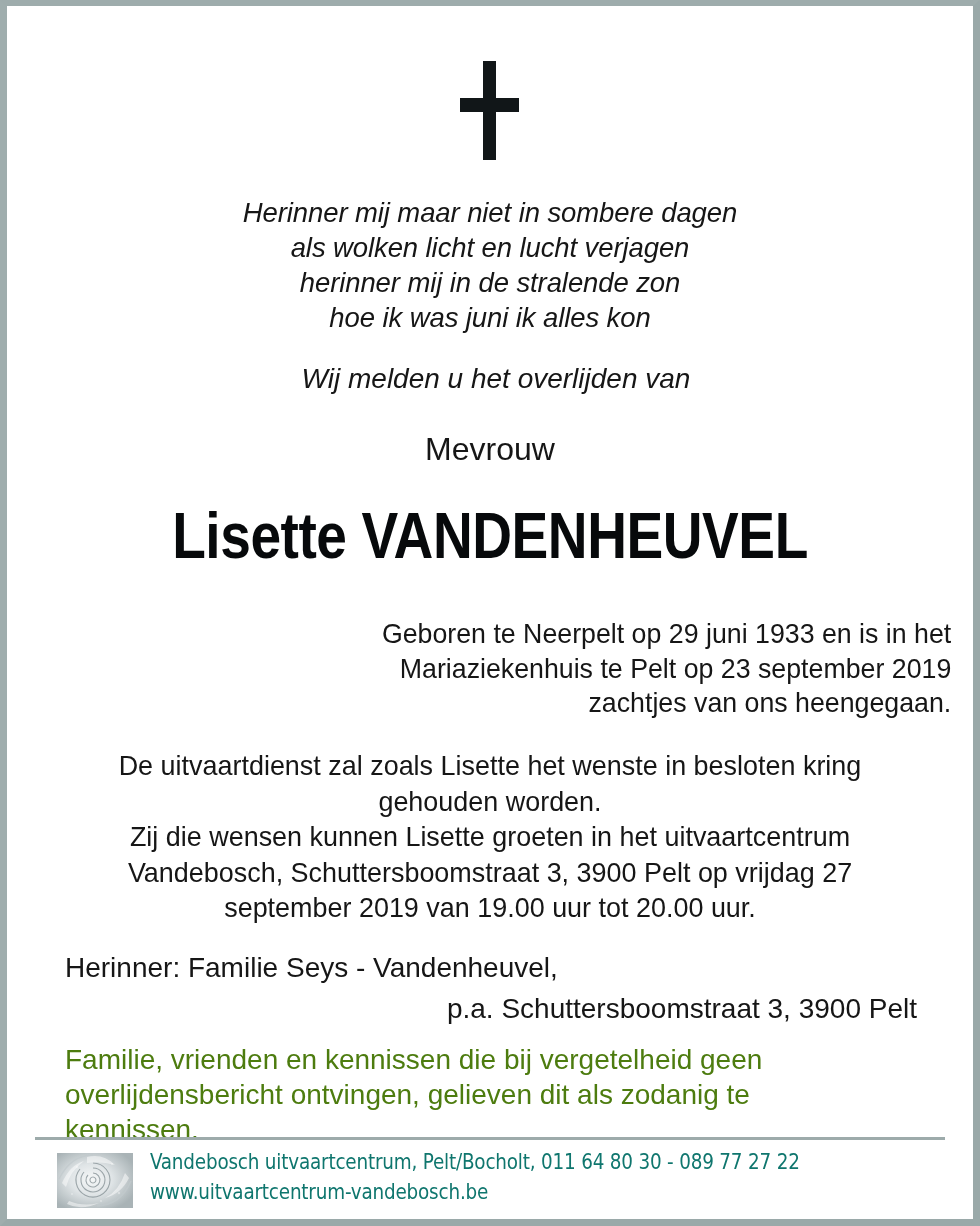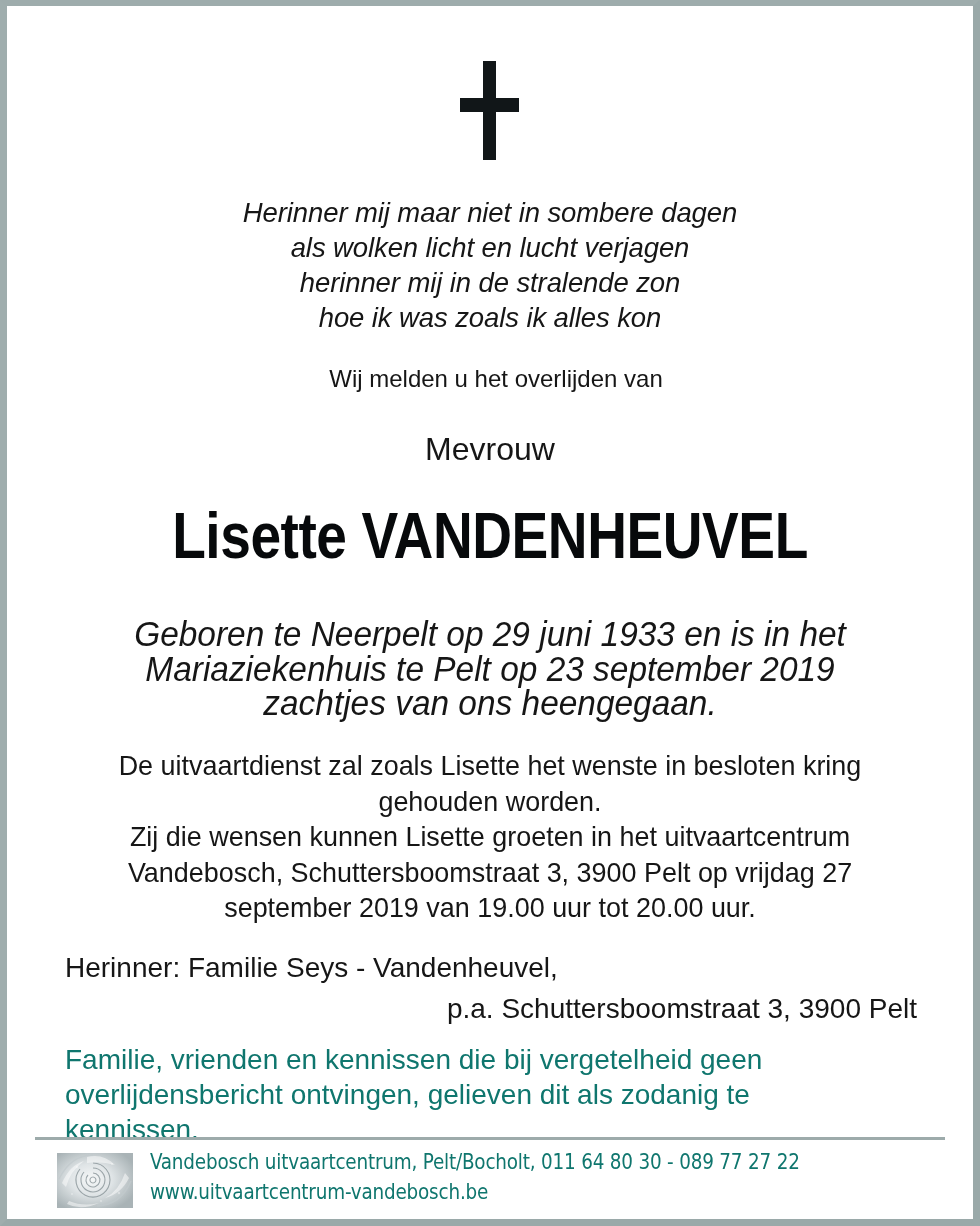--- a/index.html
+++ b/index.html
@@ -81,23 +81,24 @@
   }
   .poem div { white-space: nowrap; }
 
   
   .announce {
     position: absolute;
     left: 12px;
     right: 0;
     top: 356px;
     text-align: center;
-    font-size: 24px;
+    font-size: 28px;
     line-height: 34px;
     color: #161616;
+    font-style: italic;
   }
 
   
   .salutation {
     position: absolute;
     left: 0;
     right: 0;
     top: 424px;
     text-align: center;
     font-size: 32px;
@@ -122,25 +123,24 @@
     color: #07090b;
     white-space: nowrap;
   }
 
   
   .life {
     position: absolute;
     left: 0;
     right: 0;
     top: 611px;
-    text-align: center;
-    font-size: 35px;
+    text-align: right;
+    font-size: 28px;
     line-height: 34.5px;
     color: #161616;
-    font-style: italic;
   }
   .life div { white-space: nowrap; transform: scaleX(0.955); }
 
   
   .service {
     position: absolute;
     left: 56px;
     right: 56px;
     top: 742px;
     text-align: center;
@@ -165,21 +165,21 @@
 
   
   .closing {
     position: absolute;
     left: 58px;
     right: 50px;
     top: 1036px;
     text-align: left;
     font-size: 28px;
     line-height: 35px;
-    color: #0f766e;
+    color: #4d7c0f;
   }
   .closing div { white-space: nowrap; }
 
   
   .footer-rule {
     position: absolute;
     left: 28px;
     top: 1131px;
     width: 910px;
     height: 3px;
@@ -227,21 +227,21 @@
     <div class="cross">
       <div class="v-bar"></div>
       <div class="h-bar"></div>
     </div>
   </div>
 
   <div class="poem">
     <div>Herinner mij maar niet in sombere dagen</div>
     <div>als wolken licht en lucht verjagen</div>
     <div>herinner mij in de stralende zon</div>
-    <div>hoe ik was zoals ik alles kon</div>
+    <div>hoe ik was juni ik alles kon</div>
   </div>
 
   <div class="announce">Wij melden u het overlijden van</div>
 
   <div class="salutation">Mevrouw</div>
 
   <div class="deceased-name">Lisette VANDENHEUVEL</div>
 
   <div class="life">
     <div>Geboren te Neerpelt op 29 juni 1933 en is in het</div>

